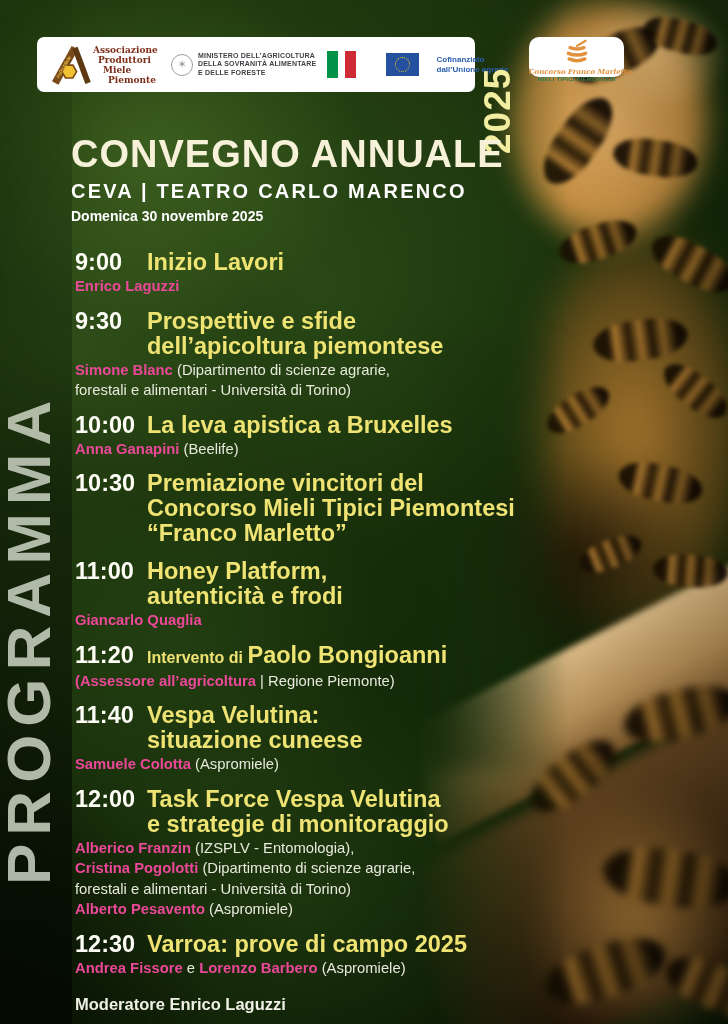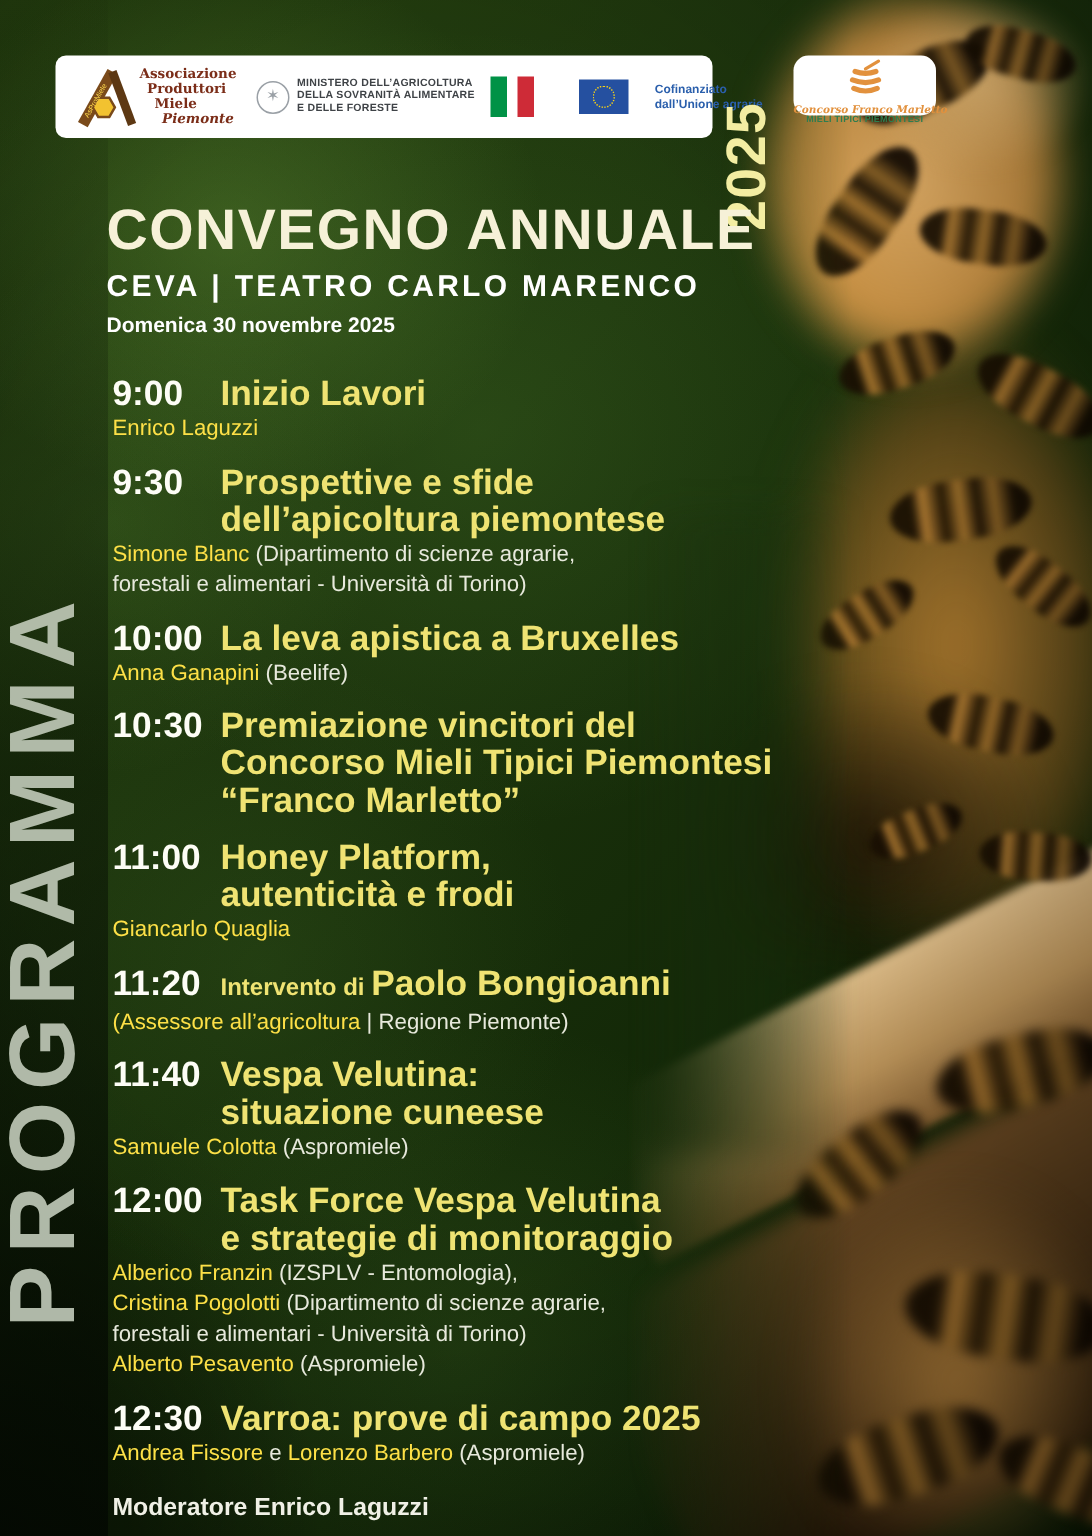--- a/index.html
+++ b/index.html
@@ -46,21 +46,21 @@
   .bee.fg{filter:blur(4px);opacity:.97;}
 
   
   .logo-bar{position:absolute;left:37px;top:37px;width:438px;height:55px;background:#fff;
     border-radius:7px;display:flex;align-items:center;padding:0 10px;box-sizing:border-box;}
   .asp-logo{display:flex;align-items:center;width:112px;flex:none;}
   .asp-lines{font-family:"DejaVu Serif",serif;font-weight:700;font-size:9px;line-height:10px;
     color:#7b2d18;white-space:nowrap;}
   .asp-lines div:nth-child(2){padding-left:5px;}
   .asp-lines div:nth-child(3){padding-left:10px;}
-  .asp-lines div:nth-child(4){padding-left:15px;font-style:italic;}
+  .asp-lines div:nth-child(4){padding-left:15px;}
   .ministero{display:flex;align-items:center;gap:5px;margin-left:12px;flex:none;}
   .emblem{width:20px;height:20px;border:1.5px solid #9aa0a6;border-radius:50%;color:#9aa0a6;
     font-size:11px;line-height:18px;text-align:center;flex:none;}
   .min-lines{font-size:7px;font-weight:800;line-height:8.5px;color:#3f4347;letter-spacing:.2px;white-space:nowrap;}
   .ita-flag{display:flex;margin-left:10px;flex:none;height:27px;}
   .ita-flag .g{width:11px;background:#009246;}
   .ita-flag .w{width:7px;background:#fff;}
   .ita-flag .r{width:11px;background:#ce2b37;}
   .eu-block{display:flex;align-items:center;gap:18px;margin-left:30px;flex:none;}
   .eu-flag{width:33px;height:23px;background:#2550a0;display:flex;align-items:center;justify-content:center;flex:none;}
@@ -89,21 +89,21 @@
 
   
   .program{position:absolute;left:75px;top:250px;width:460px;}
   .p-item{margin-bottom:13px;}
   .p-head{position:relative;padding-left:72px;}
   .p-time{position:absolute;left:0;top:0;font-size:23.5px;line-height:25px;font-weight:800;color:#fdfdf6;}
   .p-title{font-size:23.5px;line-height:25px;font-weight:800;color:#efe373;}
   .p-title-line{white-space:nowrap;}
   .p-title-line .small{font-size:16px;font-weight:700;}
   .p-speaker{margin-top:2px;font-size:14.8px;line-height:18.5px;color:#e7e9dc;white-space:nowrap;}
-  .p-speaker .b{font-weight:400;color:#fde047;}
+  .p-speaker .b{font-weight:700;color:#ec4899;}
   .moderator{margin-top:18px;font-size:16.5px;font-weight:700;color:#f0f0e6;}
 </style>
 </head>
 <body>
 
 <div class="page">
   <div class="bg-base"></div>
 
   <div class="bee-photo">
     <div class="amber amber-b"></div>

